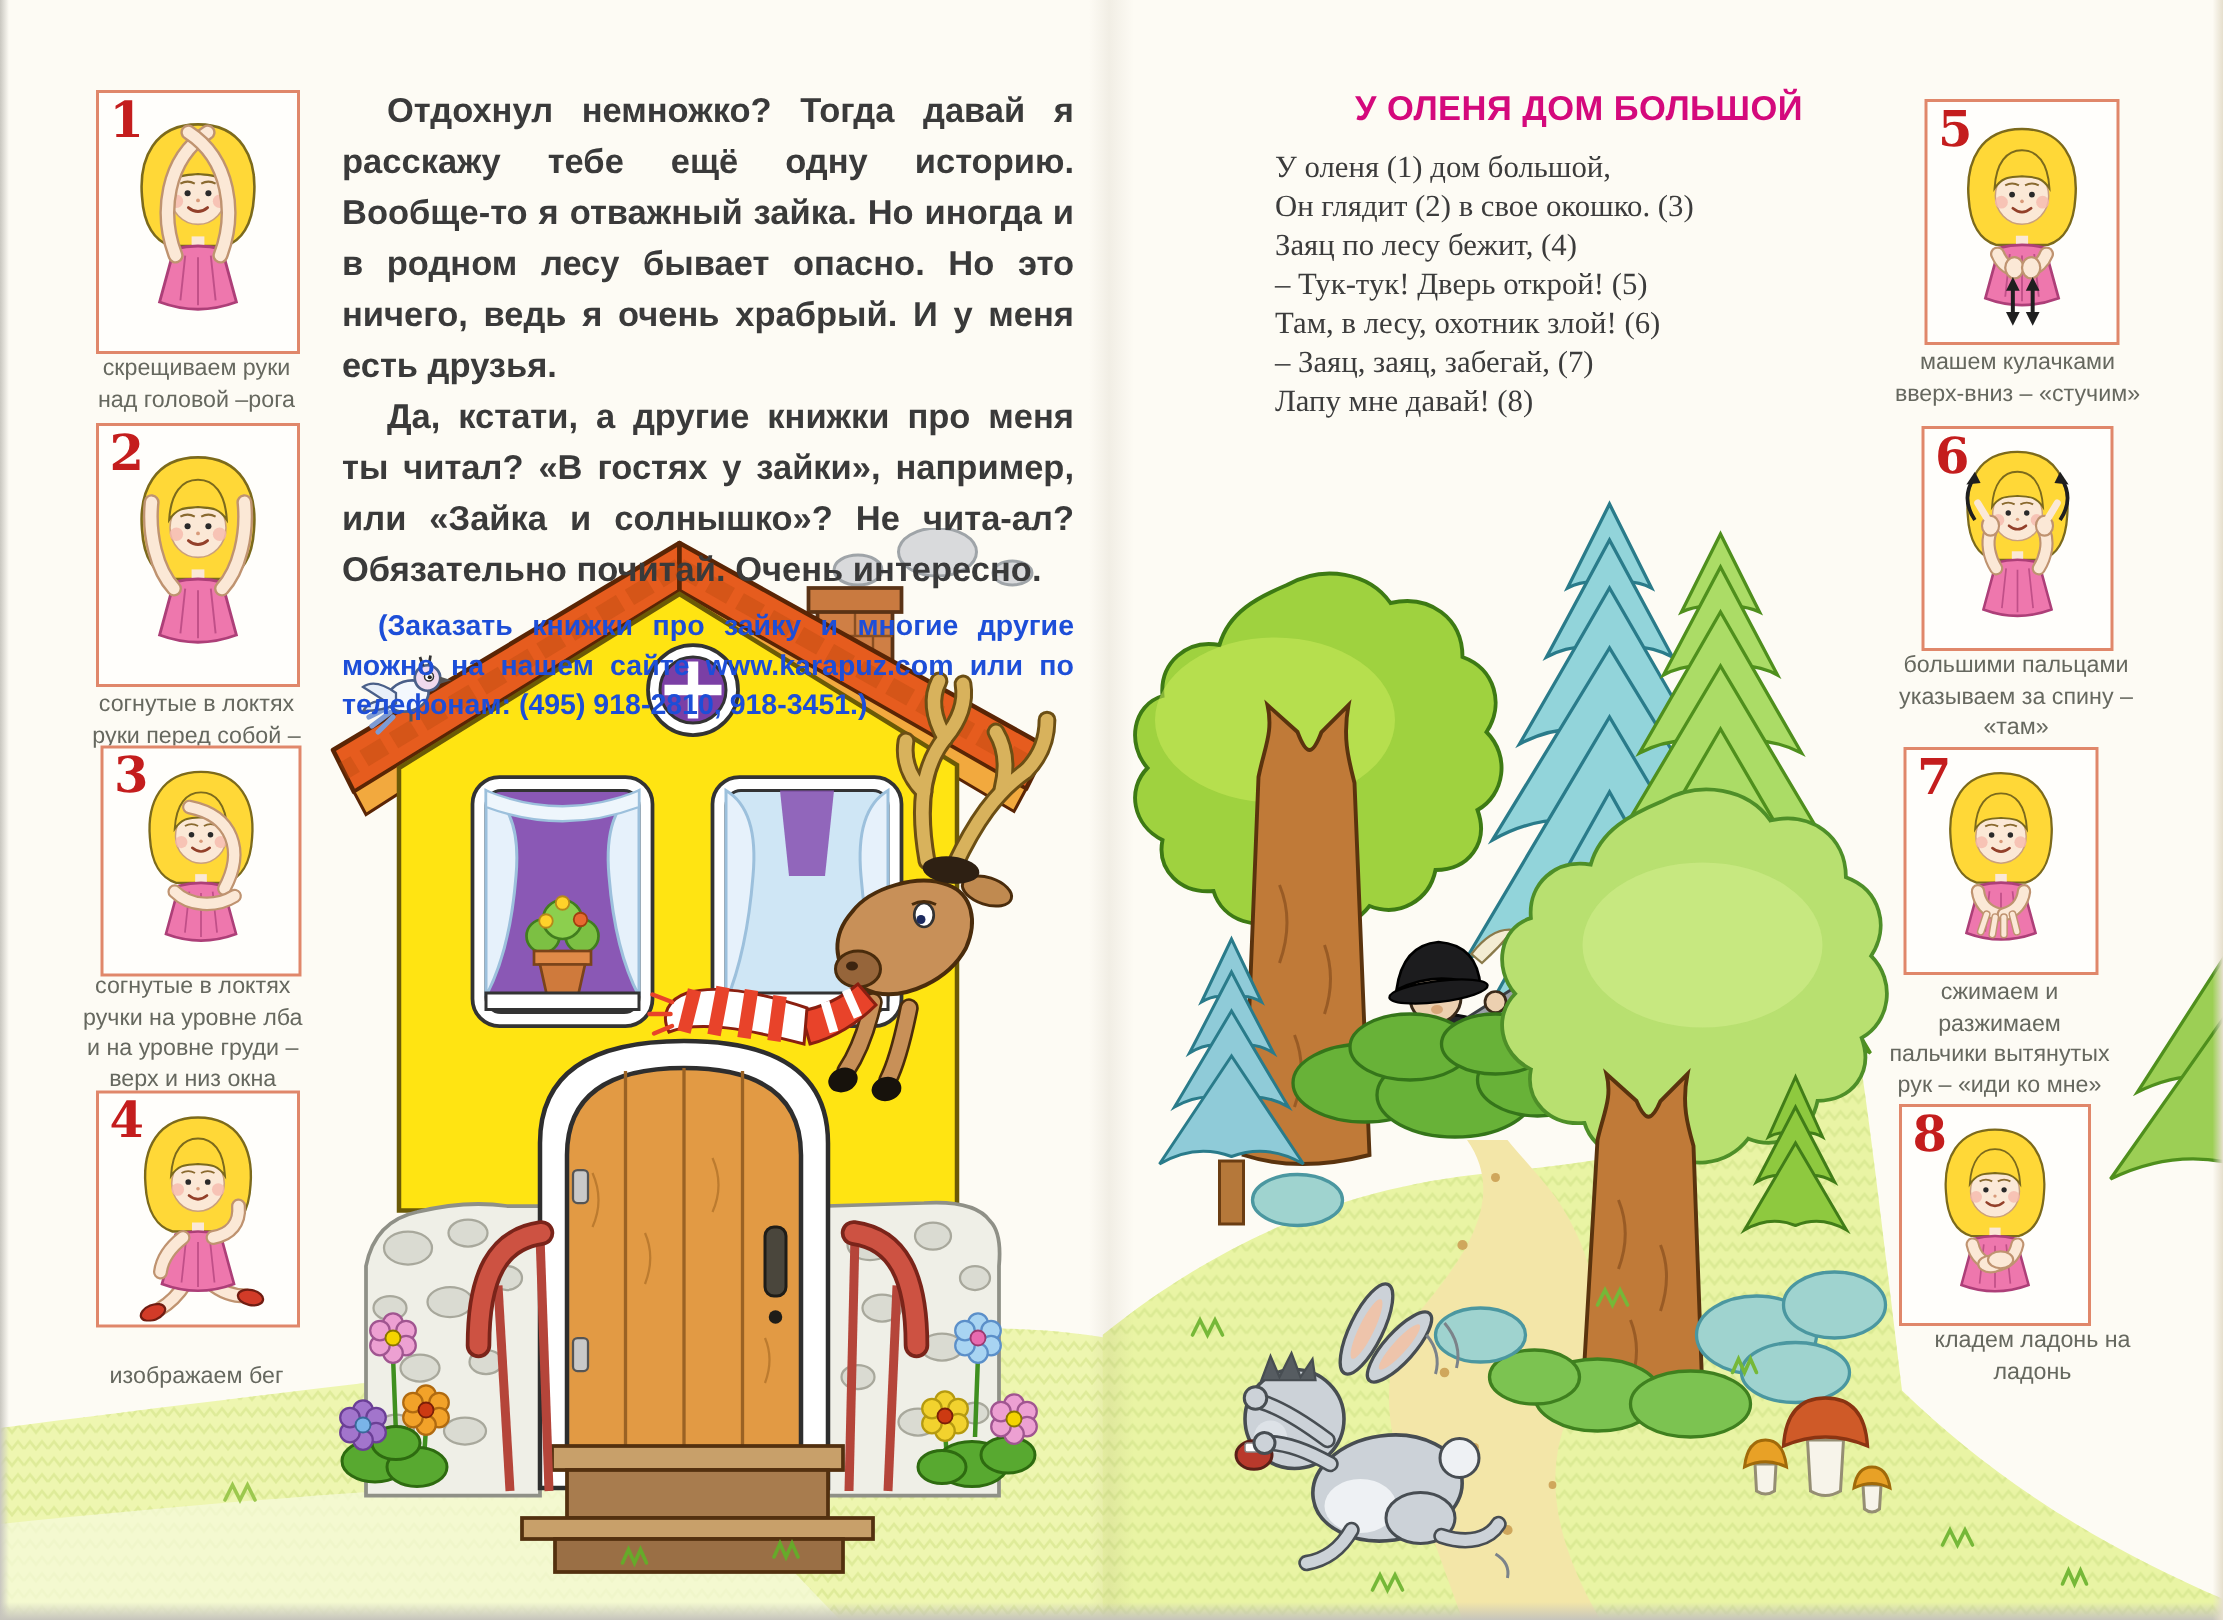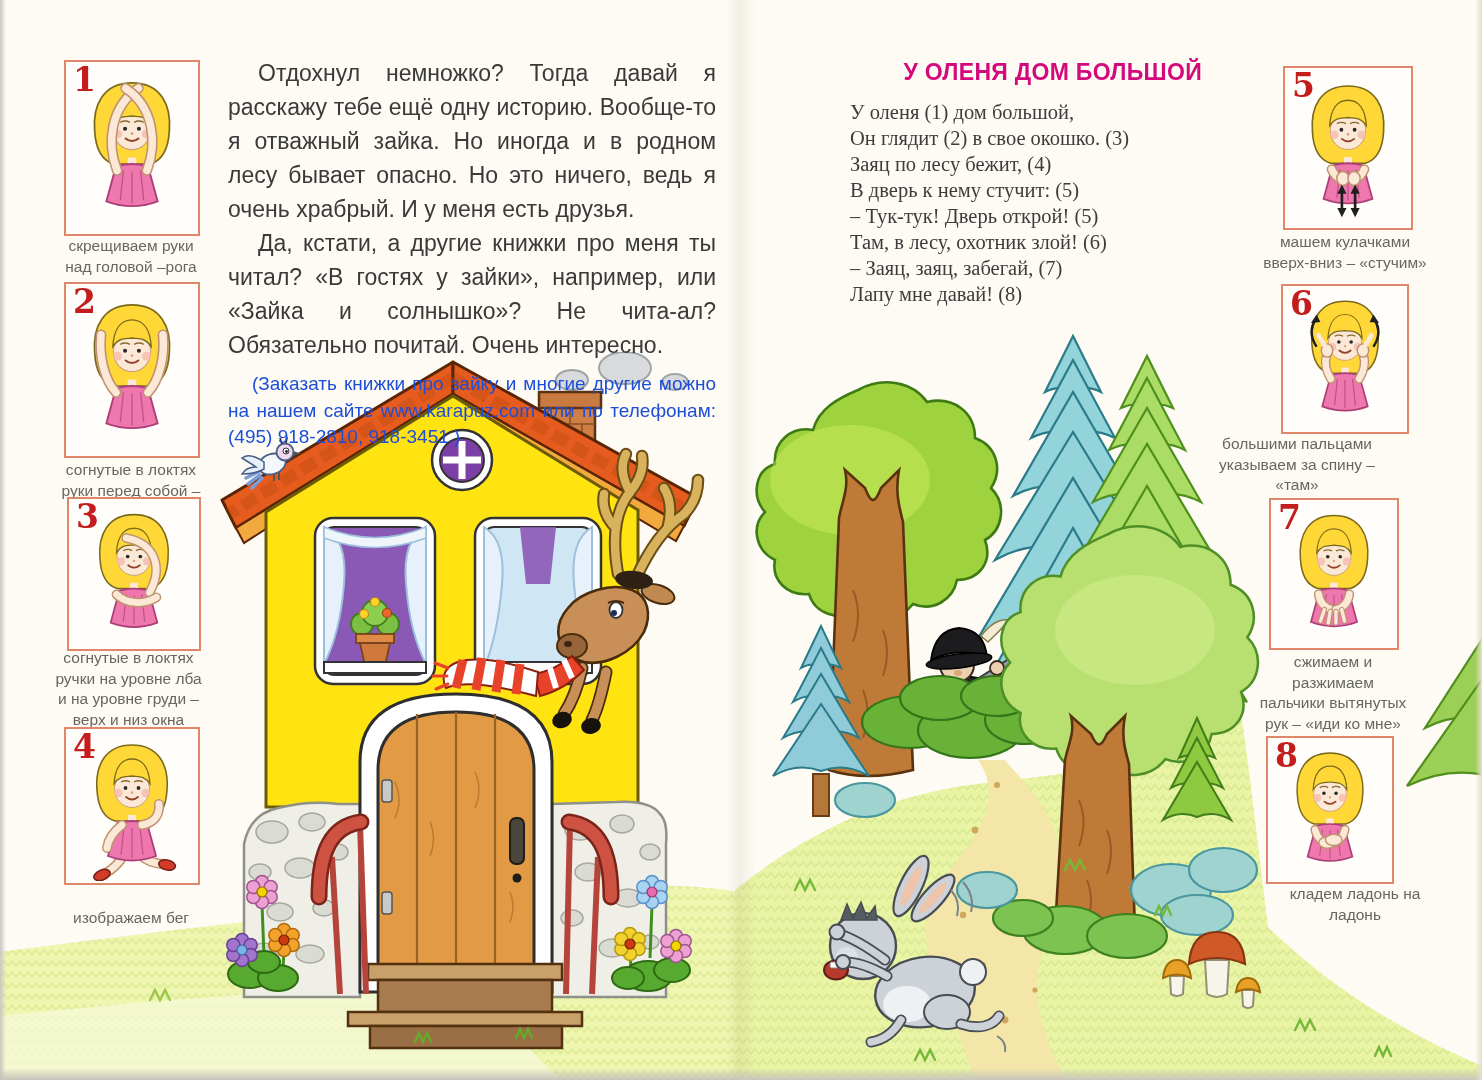--- a/index.html
+++ b/index.html
@@ -3,21 +3,21 @@
 <meta charset="utf-8">
 <style>
   html,body{margin:0;padding:0;background:#888;}
   #stage{position:relative;width:1482px;height:1080px;margin:0 auto;background:#fdfbf4;
          overflow:hidden;font-family:"Liberation Sans",sans-serif;}
   svg{display:block}
   .ground{position:absolute;left:0;top:0;z-index:0;}
   .house{position:absolute;left:220px;top:352px;width:522px;height:700px;z-index:1;}
   .forest{position:absolute;left:735px;top:330px;width:747px;height:750px;z-index:1;}
   .story{position:absolute;left:228px;top:56px;width:488px;z-index:2;color:var(--c-text,#3a3a3a);}
-  .story p{margin:0;font-size:23px;line-height:34px;text-align:justify;text-indent:30px;}
+  .story p{margin:0;font-size:23px;line-height:34px;text-align:justify;text-indent:30px;font-weight:bold;}
   .story p.small{font-size:19px;line-height:26.5px;margin-top:9px;text-indent:24px;color:#1d4ed8;}
   .rhyme{position:absolute;left:850px;top:58px;width:352px;z-index:2;}
   .rhyme h1{margin:0 0 13px 0;font-size:23px;line-height:28px;font-weight:bold;text-align:right;
             letter-spacing:.3px;color:var(--c-title,#d4097c);}
   .pl{font-size:20.5px;line-height:26px;color:#3c3c3c;font-family:Liberation Serif, serif;}
   .card .frame{position:absolute;background:#fffefb;border:2px solid var(--c-card-border,#e0876a);z-index:3;}
   .num{position:absolute;top:0px;left:7px;font-family:"DejaVu Serif",serif;font-weight:bold;
        font-size:33px;color:var(--c-number,#c41d1d);z-index:2;line-height:1.1;}
   .fig{position:absolute;left:2px;top:2px;right:2px;bottom:2px;}
   .cap{position:absolute;font-size:15.5px;line-height:20.5px;text-align:center;white-space:pre-line;
@@ -438,21 +438,20 @@
     <p>Да, кстати, а другие книжки про меня ты читал? «В гостях у зайки», например, или «Зайка и солнышко»? Не чита-ал? Обязательно почитай. Очень интересно.</p>
     <p class="small">(Заказать книжки про зайку и многие другие можно на нашем сайте www.karapuz.com или по телефонам: (495) 918-2810, 918-3451.)</p>
   </section>
 
   <section class="rhyme">
     <h1>У ОЛЕНЯ ДОМ БОЛЬШОЙ</h1>
     <div>
       <div class="pl">У оленя (1) дом большой,</div>
       <div class="pl">Он глядит (2) в свое окошко. (3)</div>
       <div class="pl">Заяц по лесу бежит, (4)</div>
-      <div class="pl">В дверь к нему стучит: (5)</div>
       <div class="pl">– Тук-тук! Дверь открой! (5)</div>
       <div class="pl">Там, в лесу, охотник злой! (6)</div>
       <div class="pl">– Заяц, заяц, забегай, (7)</div>
       <div class="pl">Лапу мне давай! (8)</div>
     </div>
   </section>
 
   <div class="card">
     <div class="frame" style="left:64px;top:60px;width:132px;height:172px">
       <span class="num">1</span>
@@ -645,21 +644,21 @@
             <ellipse cx="79" cy="66" rx="6" ry="7" fill="#fbe8d6" stroke="#bf9370" stroke-width="1.5"></ellipse>
             <path d="M38,60 L32,50" stroke="#fbe8d6" stroke-width="5" stroke-linecap="round"></path>
             <path d="M82,60 L88,50" stroke="#fbe8d6" stroke-width="5" stroke-linecap="round"></path>
             <path d="M30,62 Q20,47 29,33" fill="none" stroke="#1f1f1f" stroke-width="2.6"></path>
             <polygon points="30,28 24,37 34,36" fill="#1f1f1f"></polygon>
             <path d="M90,62 Q100,47 91,33" fill="none" stroke="#1f1f1f" stroke-width="2.6"></path>
             <polygon points="90,28 86,36 96,37" fill="#1f1f1f"></polygon>
   </svg>
         </div>
     </div>
-    <div class="cap" style="left:1197px;top:434px;width:200px">большими пальцами
+    <div class="cap" style="left:1244px;top:434px;width:200px">большими пальцами
 указываем за спину –
 «там»</div>
   </div>
   <div class="card">
     <div class="frame" style="left:1269px;top:498px;width:126px;height:148px">
       <span class="num">7</span>
       <div class="fig">
           <svg viewBox="0 0 120 150" width="100%" height="100%" preserveAspectRatio="xMidYMid meet">
     <path d="M60,14 C33,14 23,35 25,59 C26,77 33,87 43,90 L77,90 C87,87 94,77 95,59 C97,35 87,14 60,14 Z" fill="#ffd837" stroke="#7c6a1c" stroke-width="1.6"></path>
     <ellipse cx="60" cy="58" rx="17.5" ry="18.5" fill="#fbe8d6" stroke="#caa07c" stroke-width="1"></ellipse>

